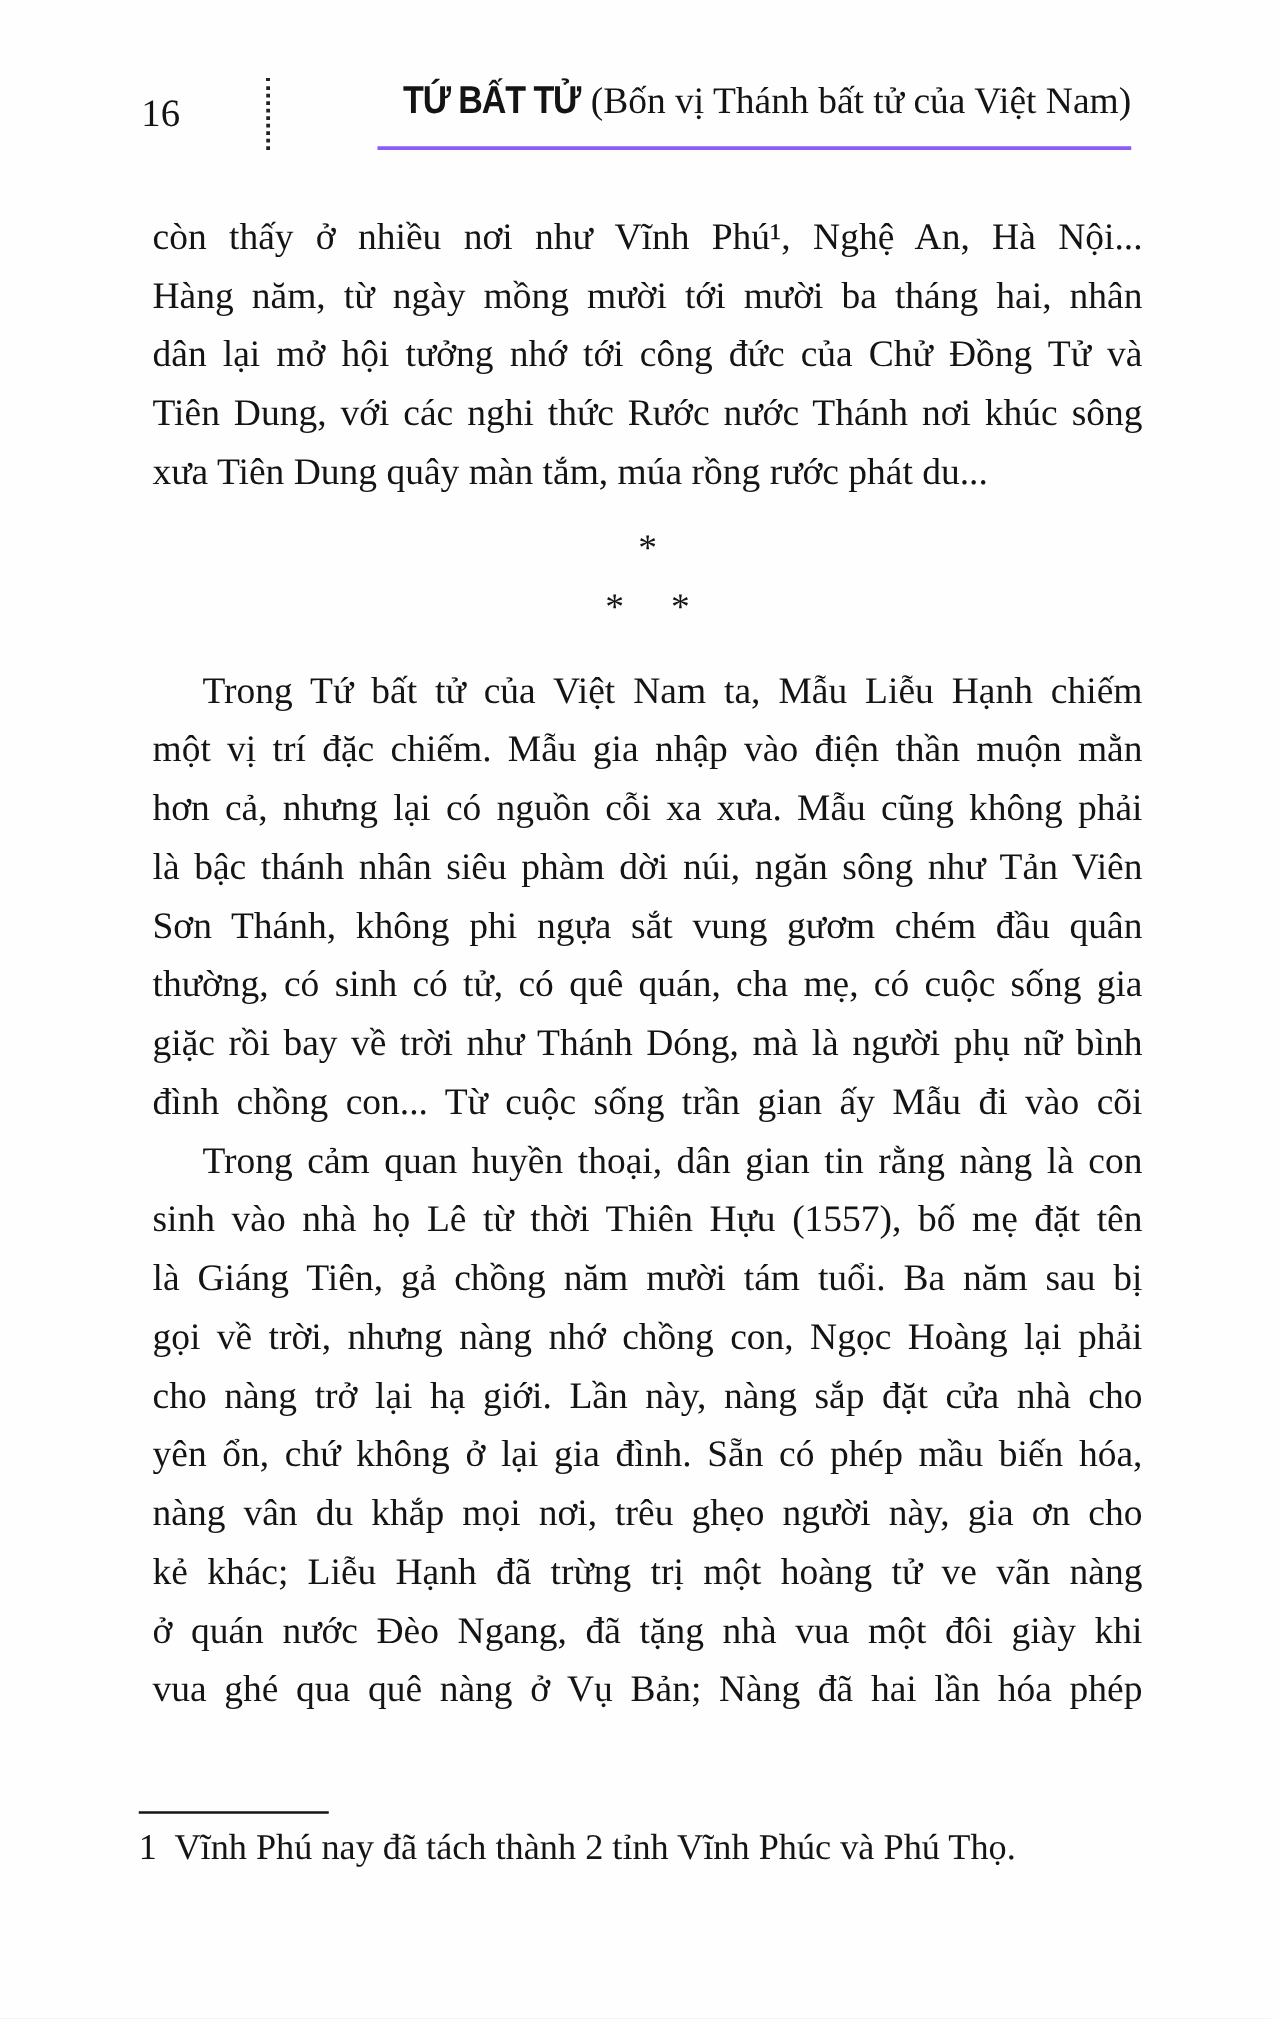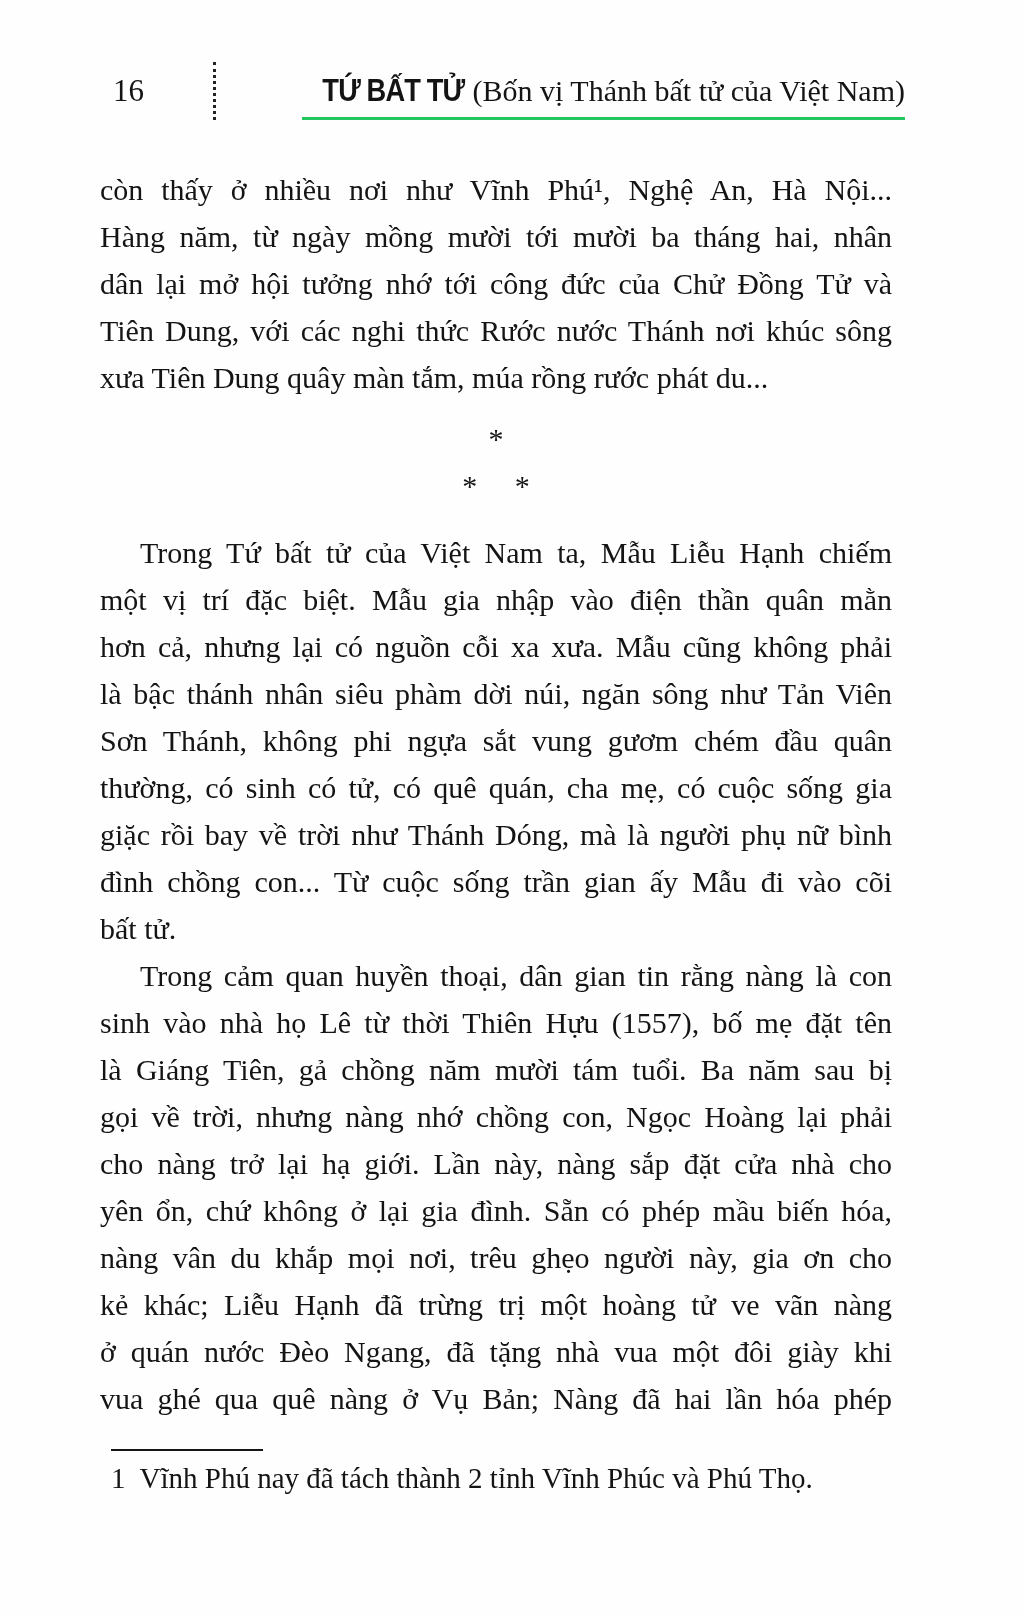--- a/index.html
+++ b/index.html
@@ -39,43 +39,43 @@
   .header-divider {
     flex: 0 0 auto;
     width: 0;
     height: 58px;
     border-left: 3px dotted #222;
     margin-right: 38px;
   }
   .running-title {
     flex: 1 1 auto;
     text-align: right;
-    border-bottom: 3px solid #22c55e;
-    padding-bottom: 8px;
+    border-bottom: 3px solid #8b5cf6;
+    padding-bottom: 19px;
     white-space: nowrap;
   }
   .running-title .title-bold {
     display: inline-block;
     font-family: "Liberation Sans", sans-serif;
     font-weight: bold;
     font-size: 31px;
     letter-spacing: -1px;
     transform: scaleX(0.88);
     transform-origin: right bottom;
   }
   .running-title .title-rest {
     font-size: 30px;
     margin-left: 4px;
   }
 
   
   .body-text {
     position: absolute;
     top: 166px;
-    left: 100px;
+    left: 122px;
     width: 792px;
     font-size: 30px;
   }
   .para .line {
     line-height: 47px;
     text-align: justify;
     text-align-last: justify;
     white-space: normal;
   }
   .para .line.indent { text-indent: 40px; }
@@ -136,28 +136,27 @@
         <div class="line last-left">xưa Tiên Dung quây màn tắm, múa rồng rước phát du...</div>
       </div>
 
     <div class="dinkus">
       <div class="row">*</div>
       <div class="row">*     *</div>
     </div>
 
     <div class="para para-2">
         <div class="line indent">Trong Tứ bất tử của Việt Nam ta, Mẫu Liễu Hạnh chiếm</div>
-        <div class="line">một vị trí đặc biệt. Mẫu gia nhập vào điện thần quân mằn</div>
+        <div class="line">một vị trí đặc chiếm. Mẫu gia nhập vào điện thần muộn mằn</div>
         <div class="line">hơn cả, nhưng lại có nguồn cỗi xa xưa. Mẫu cũng không phải</div>
         <div class="line">là bậc thánh nhân siêu phàm dời núi, ngăn sông như Tản Viên</div>
         <div class="line">Sơn Thánh, không phi ngựa sắt vung gươm chém đầu quân</div>
         <div class="line">thường, có sinh có tử, có quê quán, cha mẹ, có cuộc sống gia</div>
         <div class="line">giặc rồi bay về trời như Thánh Dóng, mà là người phụ nữ bình</div>
         <div class="line">đình chồng con... Từ cuộc sống trần gian ấy Mẫu đi vào cõi</div>
-        <div class="line last-left">bất tử.</div>
       </div>
 
     <div class="para para-3">
         <div class="line indent">Trong cảm quan huyền thoại, dân gian tin rằng nàng là con</div>
         <div class="line">sinh vào nhà họ Lê từ thời Thiên Hựu (1557), bố mẹ đặt tên</div>
         <div class="line">là Giáng Tiên, gả chồng năm mười tám tuổi. Ba năm sau bị</div>
         <div class="line">gọi về trời, nhưng nàng nhớ chồng con, Ngọc Hoàng lại phải</div>
         <div class="line">cho nàng trở lại hạ giới. Lần này, nàng sắp đặt cửa nhà cho</div>
         <div class="line">yên ổn, chứ không ở lại gia đình. Sẵn có phép mầu biến hóa,</div>
         <div class="line">nàng vân du khắp mọi nơi, trêu ghẹo người này, gia ơn cho</div>

